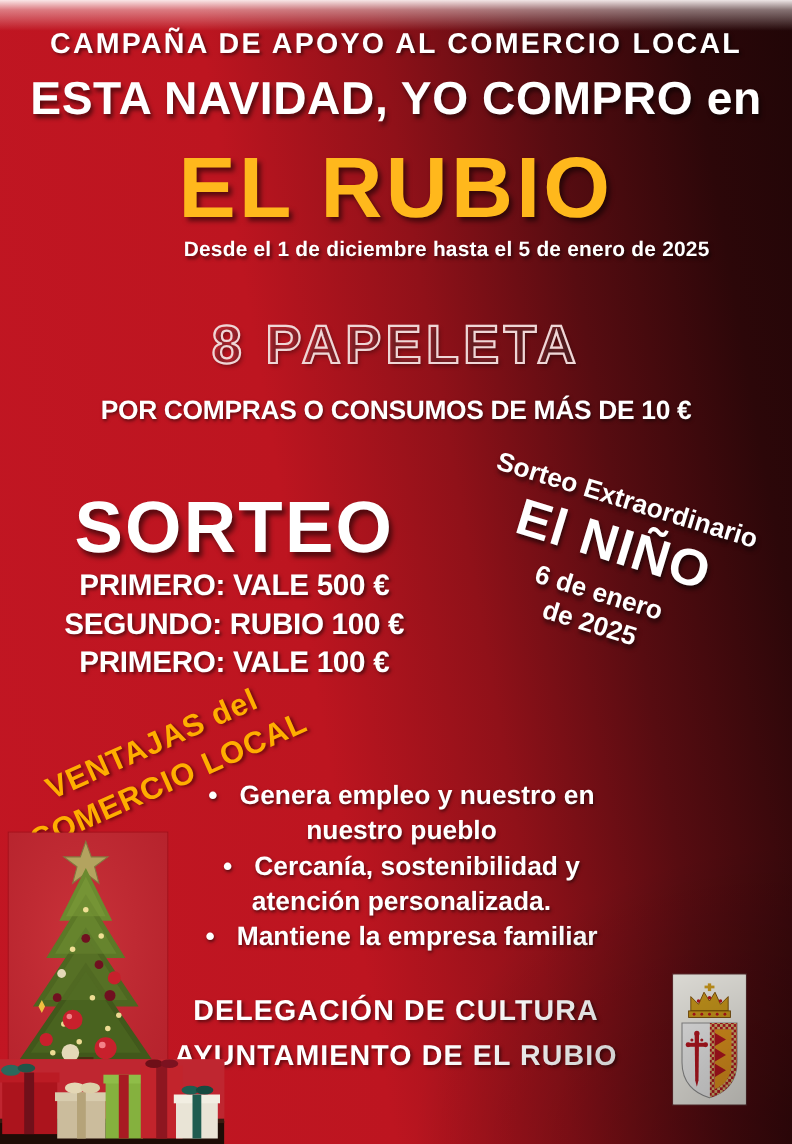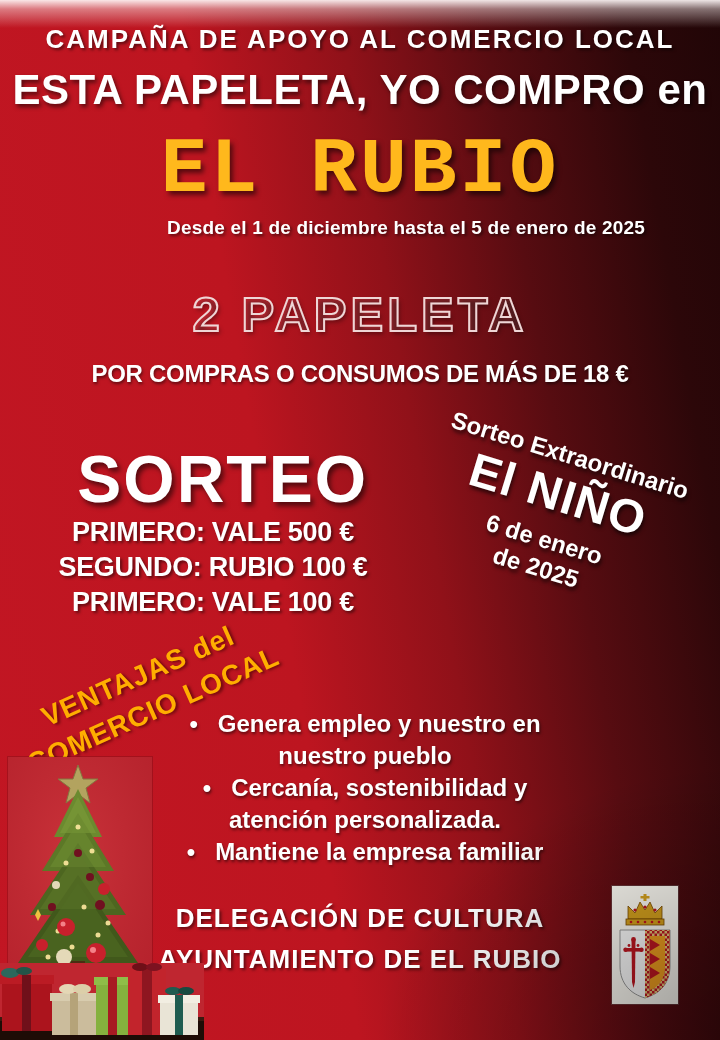--- a/index.html
+++ b/index.html
@@ -10,28 +10,28 @@
     padding-left:43px;
   }
   .sheen{position:absolute;top:0;left:0;width:100%;height:30px;
     background:linear-gradient(to bottom,rgba(255,248,248,.92) 0,rgba(255,245,245,.45) 9px,rgba(255,245,245,0) 28px);
     pointer-events:none;}
   .vignette{position:absolute;right:0;bottom:0;width:420px;height:300px;
     background:radial-gradient(ellipse at 100% 100%,rgba(0,0,0,.45),rgba(0,0,0,0) 65%);pointer-events:none;}
   .ctr{position:absolute;left:0;width:720px;text-align:center;color:#fff;font-weight:bold;}
   .campaign{top:24px;font-size:26px;letter-spacing:2px;text-shadow:2px 2px 3px rgba(0,0,0,.5);}
   .headline{top:66px;font-size:42px;letter-spacing:.5px;text-shadow:2px 3px 4px rgba(0,0,0,.55);}
-  .town{top:124px;font-size:78px;line-height:92px;letter-spacing:3px;color:#FFB81C;text-shadow:3px 4px 5px rgba(0,0,0,.55);font-family:Liberation Mono, monospace;}
+  .town{top:124px;font-size:78px;line-height:92px;letter-spacing:3px;color:#FFB81C;text-shadow:3px 4px 5px rgba(0,0,0,.55);}
   .daterange{top:217px;font-size:19px;letter-spacing:.2px;text-shadow:2px 2px 3px rgba(0,0,0,.5);margin-left:46px;}
   .papeleta{top:286px;font-size:49px;letter-spacing:4px;color:rgba(255,240,240,.08);
     -webkit-text-stroke:2px #efd6d6;text-shadow:2px 3px 4px rgba(0,0,0,.35);}
   .cond1{top:360px;font-size:24px;letter-spacing:-.3px;text-shadow:1px 2px 3px rgba(0,0,0,.5);}
   .cond2{top:392px;font-size:24px;letter-spacing:-.3px;text-shadow:1px 2px 3px rgba(0,0,0,.5);}
   .sorteo{position:absolute;left:58px;top:444px;width:310px;text-align:center;color:#fff;font-weight:bold;}
-  .sorteo-title{font-size:66px;line-height:70px;letter-spacing:2px;text-shadow:3px 4px 5px rgba(0,0,0,.55);text-align:right;}
+  .sorteo-title{font-size:66px;line-height:70px;letter-spacing:2px;text-shadow:3px 4px 5px rgba(0,0,0,.55);}
   .prize{font-size:27px;line-height:33px;letter-spacing:-.3px;text-shadow:2px 2px 3px rgba(0,0,0,.5);margin-top:2px;}
   .extra{position:absolute;left:398px;top:438px;width:310px;text-align:center;color:#fff;font-weight:bold;
     transform:rotate(17deg);text-shadow:2px 3px 4px rgba(0,0,0,.6);}
   .extra-label{font-size:24px;line-height:30px;}
   .extra-name{font-size:47px;line-height:52px;letter-spacing:1px;}
   .extra-d1{font-size:24px;line-height:29px;margin-top:6px;}
   .extra-d2{font-size:24px;line-height:29px;}
   .ventajas{position:absolute;left:8px;top:656px;width:275px;text-align:center;color:#FFAE00;font-weight:bold;
     font-size:28px;line-height:37px;letter-spacing:1px;transform:rotate(-24deg);
     text-shadow:2px 2px 3px rgba(60,0,0,.6);}
@@ -48,25 +48,25 @@
     box-shadow:0 0 0 1px rgba(120,120,120,.35);}
   svg{display:block;}
 </style>
 </head>
 <body>
 
 <div class="poster">
   <div class="sheen"></div>
 
   <div class="ctr campaign">CAMPAÑA DE APOYO AL COMERCIO LOCAL</div>
-  <div class="ctr headline">ESTA PAPELETA, YO COMPRO en</div>
+  <div class="ctr headline">ESTA NAVIDAD, YO COMPRO en</div>
   <div class="ctr town">EL RUBIO</div>
   <div class="ctr daterange">Desde el 1 de diciembre hasta el 5 de enero de 2025</div>
-  <div class="ctr papeleta">2 PAPELETA</div>
-  <div class="ctr cond1">POR COMPRAS O CONSUMOS DE MÁS DE 18 €</div>
+  <div class="ctr papeleta">8 PAPELETA</div>
+  <div class="ctr cond1">POR COMPRAS O CONSUMOS DE MÁS DE 10 €</div>
 
   <div class="sorteo">
     <div class="sorteo-title">SORTEO</div>
     <div class="prize">PRIMERO: VALE 500 €</div>
     <div class="prize">SEGUNDO: RUBIO 100 €</div>
     <div class="prize">PRIMERO: VALE 100 €</div>
   </div>
 
   <div class="extra">
     <div class="extra-label">Sorteo Extraordinario</div>

